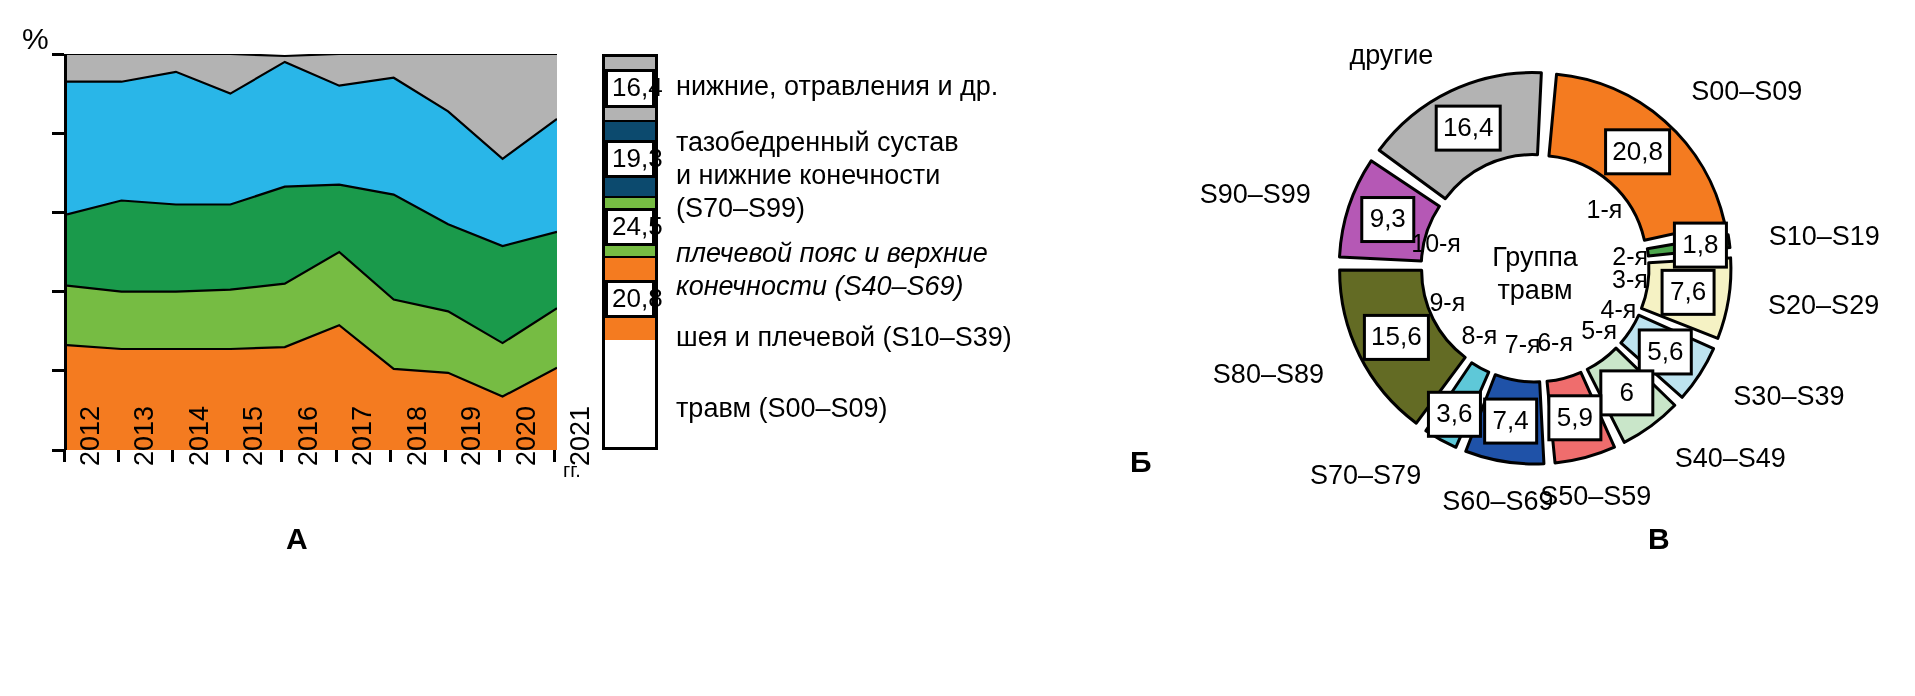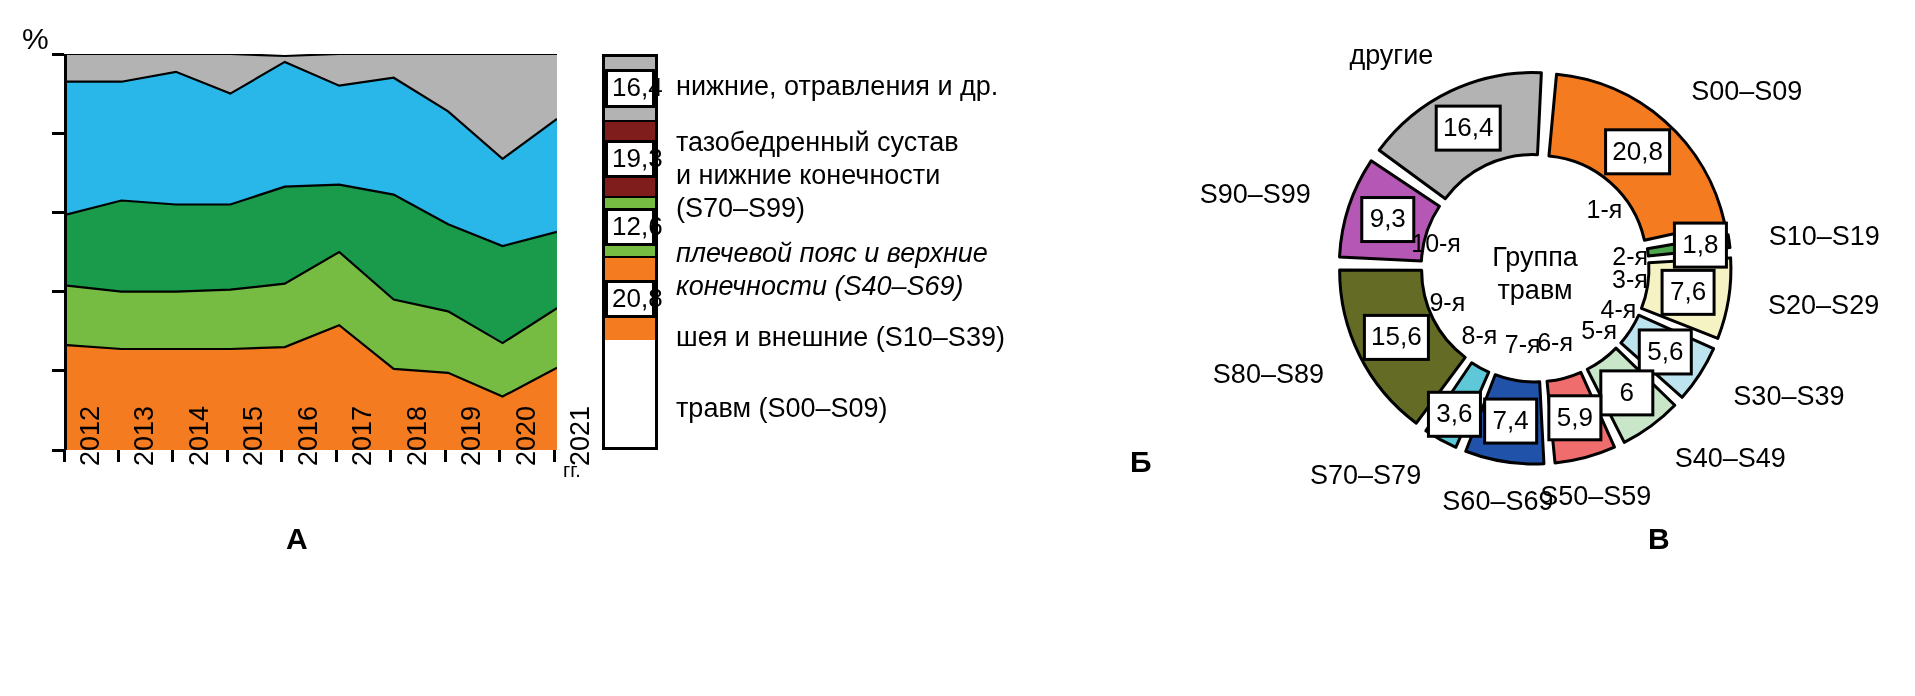--- a/index.html
+++ b/index.html
@@ -179,38 +179,38 @@
 
     <div id="gg-label">гг.</div>
     <div id="panel-a-letter">А</div>
   </div>
 
 
   <div id="legend-bar">
       <div class="legend-seg" style="height: 64.944px; background: rgb(179, 179, 179);">
         <div class="legend-val">16,4</div>
       </div>
-      <div class="legend-seg" style="height: 76.428px; background: #7f1d1d; justify-content: center;">
+      <div class="legend-seg" style="height: 76.428px; background: #0c4a6e; justify-content: center;">
         <div class="legend-val">19,3</div>
       </div>
       <div class="legend-seg" style="height: 59.4px; background: rgb(118, 188, 67);">
-        <div class="legend-val">12,6</div>
+        <div class="legend-val">24,5</div>
       </div>
       <div class="legend-seg" style="height: 82.368px; background: rgb(244, 123, 32);">
         <div class="legend-val">20,8</div>
       </div>
     </div>
   <div id="legend-texts">
       <div class="legend-text" style="top: 69.972px;">нижние, отравления и др.</div>
       <div class="legend-text" style="top: 125.874px;">тазобедренный сустав
 и нижние конечности
 (S70–S99)</div>
       <div class="legend-text" style="top: 237.018px; font-style: italic;">плечевой пояс и верхние
 конечности (S40–S69)</div>
-      <div class="legend-text" style="top: 321.432px;">шея и внешние (S10–S39)</div>
+      <div class="legend-text" style="top: 321.432px;">шея и плечевой (S10–S39)</div>
       <div class="legend-text" style="top: 392.316px;">травм  (S00–S09)</div>
     </div>
 
   <div id="panel-b-letter">Б</div>
 
   <div id="panel-c">
     <svg id="donut-svg" viewBox="0 0 725 500">
         <path d="M366.52142389748826,38.31441212037046 A190,190 0 0 1 534.5244920747682,186.63761974218954 L454.4435165855346,204.27387117759284 A108,108 0 0 0 358.9470357268702,119.9638373715062 Z" fill="#f47b20" stroke="#000" stroke-width="3" stroke-linejoin="round"></path>
         <path d="M538.1595448645985,198.77224969542587 A190,190 0 0 1 539.9231985589084,211.51488769456503 L458.36347197561105,220.00081720509968 A108,108 0 0 0 457.36097408621373,212.75763350032582 Z" fill="#4da64d" stroke="#000" stroke-width="3" stroke-linejoin="round"></path>
         <path d="M540.6027366788352,221.87315626080107 A190,190 0 0 1 527.801868020525,302.3310785398207 L451.4657397849364,272.38453406471046 A108,108 0 0 0 458.7420230222916,226.65055719032037 Z" fill="#f5f2c4" stroke="#000" stroke-width="3" stroke-linejoin="round"></path>

